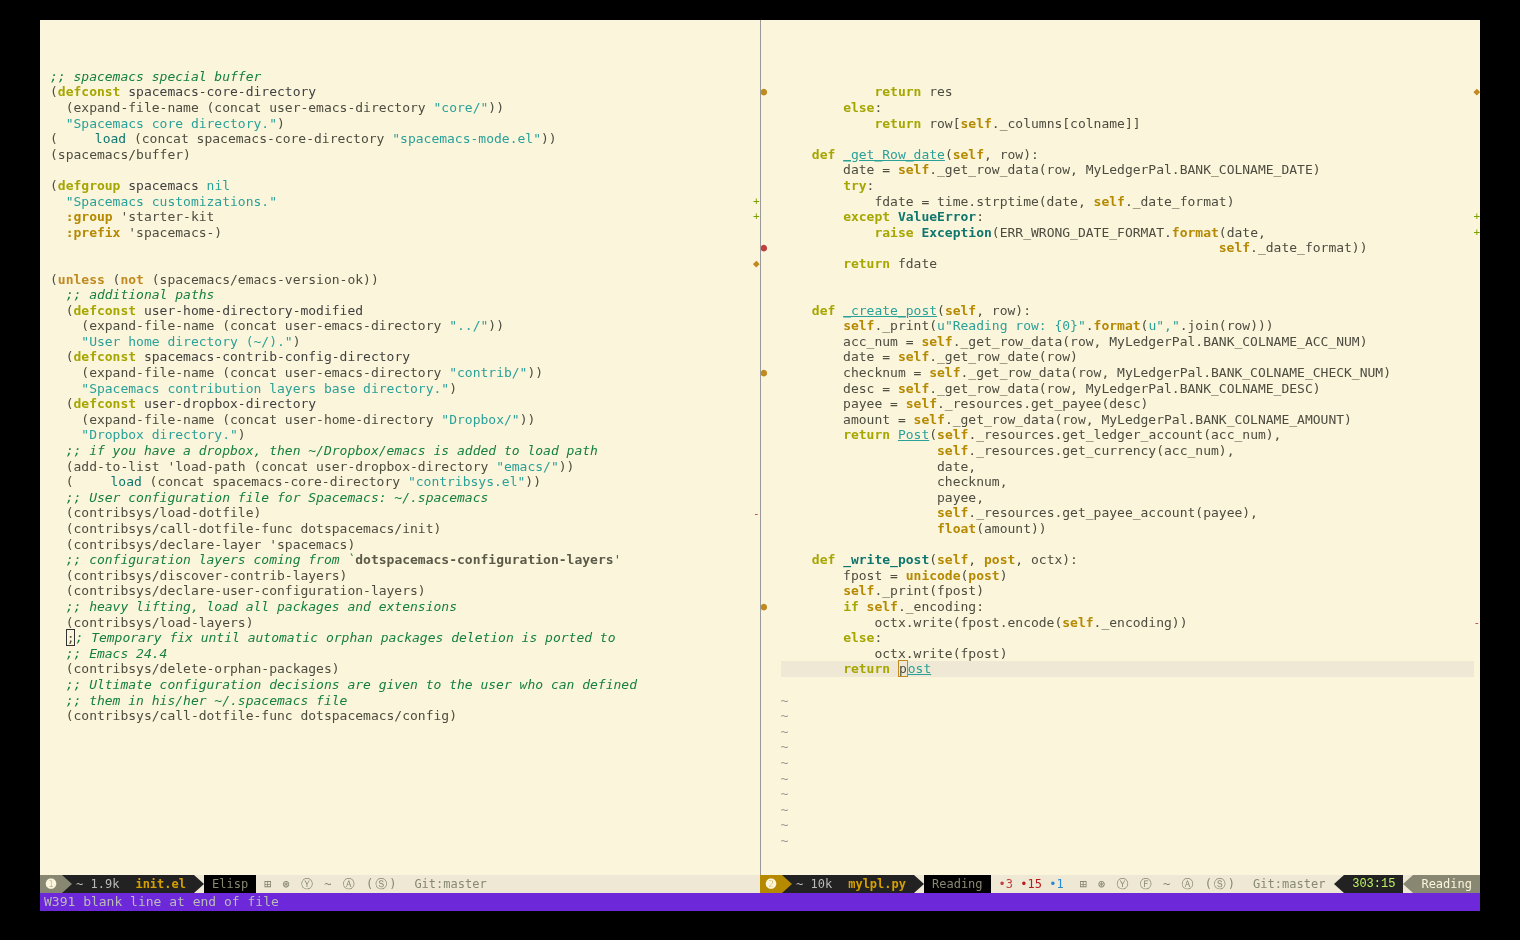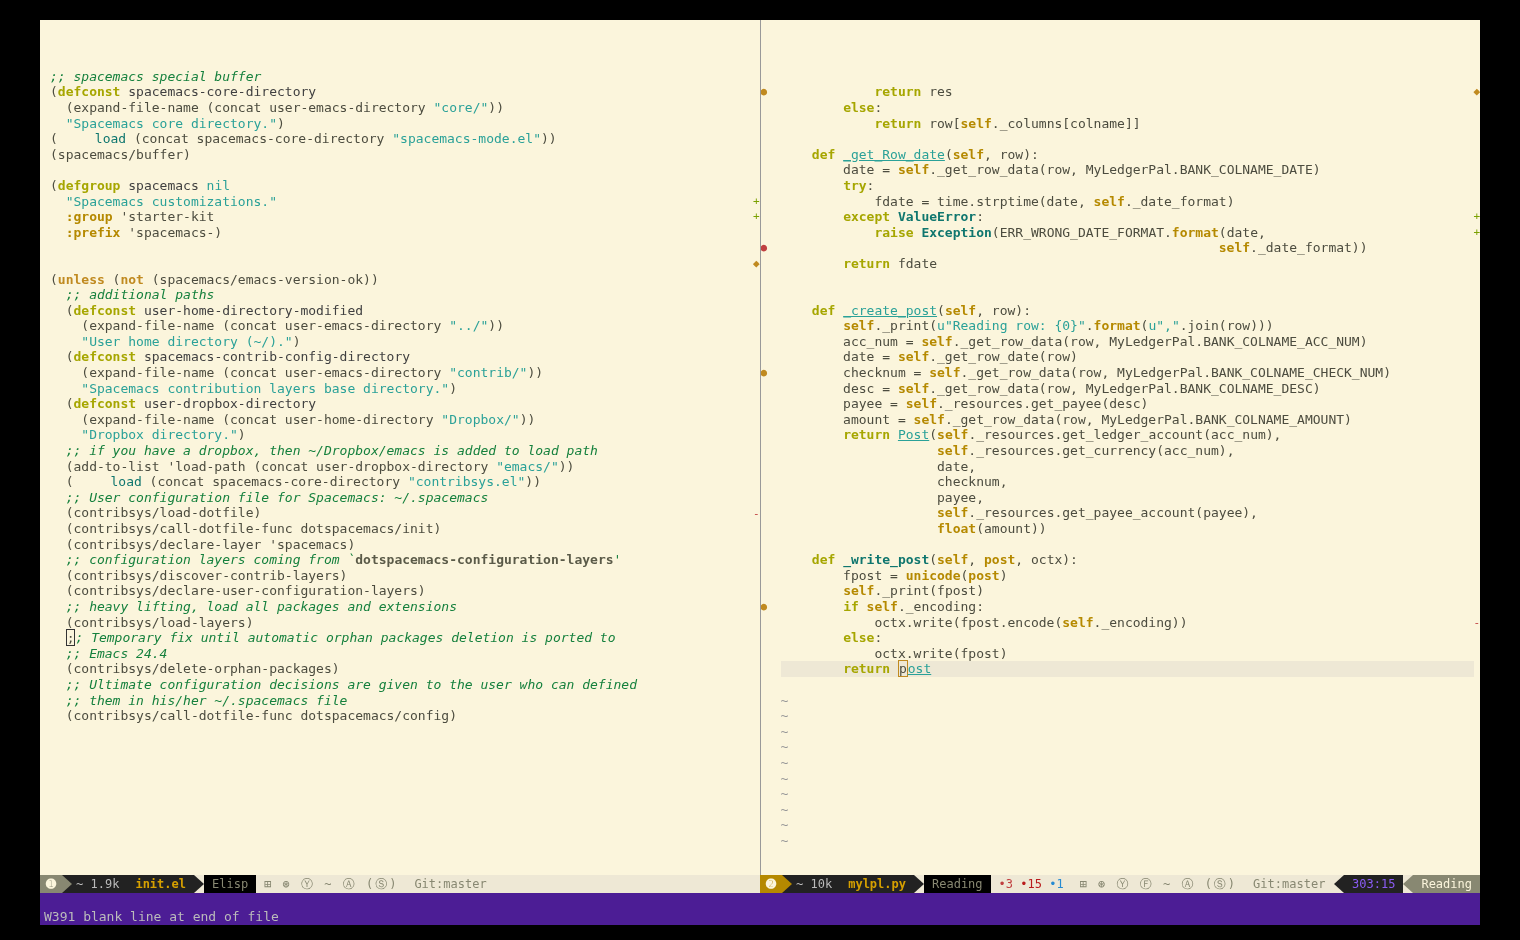--- a/index.html
+++ b/index.html
@@ -81,21 +81,21 @@
     border-width: 9px 0 9px 10px;
     border-color: transparent transparent transparent #222;
   }
   .ml-mode { background: #000000; color: #888872; }
   .ml-icons { color: #888872; letter-spacing: 2px; }
   .ml-git { background: #eee8d5; }
   .ml-arrow-light-to-dark-rev {
     border-width: 9px 10px 9px 0;
     border-color: transparent #222 transparent transparent;
   }
-  .ml-pos { background: #222; color: #8b5cf6; }
+  .ml-pos { background: #222; color: #bef264; font-family: Liberation Mono, monospace; }
   .ml-bottom { background: #888872; color: #fbf5dc; }
   .ml-arrow-state-to-dark {
     border-width: 9px 0 9px 10px;
     border-color: transparent transparent transparent #888872;
     position: relative; z-index: 2;
   }
   .ml-arrow-state-to-dark-active {
     border-width: 9px 0 9px 10px;
     border-color: transparent transparent transparent #b58900;
     position: relative; z-index: 2;
@@ -103,23 +103,23 @@
   .ml-arrow-rev-darkgray {
     border-width: 9px 10px 9px 0;
     border-color: transparent #444 transparent transparent;
   }
   .flyc-r { color: #c04040; }
   .flyc-y { color: #b91c1c; }
   .flyc-b { color: #268bd2; }
   .minibuffer {
     width: 100%;
     height: 18px;
-    background: #4c1d95;
+    background: #6d28d9;
     color: #bbb;
-    padding: 16px 4px;
+    padding: 1px 4px;
     font-size: 13px;
   }
   .cursor-left { background: #fbf5dc; border: 1px solid #333; }
   .right-fringe-col {
     position: absolute;
     right: 0; top: 0; bottom: 0;
     width: 10px;
   }
   .left-fringe-col {
     position: absolute;

